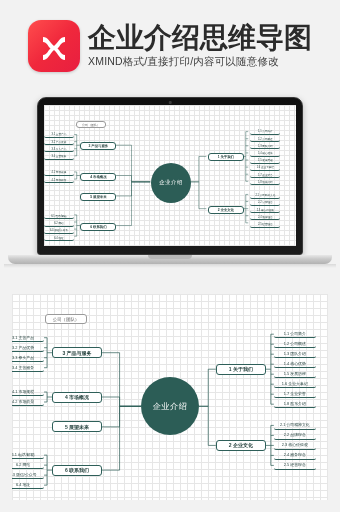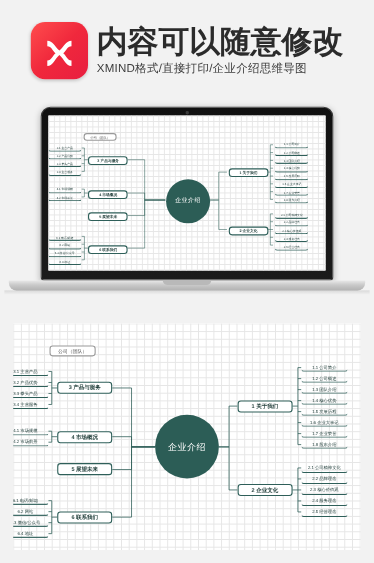--- a/index.html
+++ b/index.html
@@ -124,22 +124,22 @@
   <div class="header">
     <div class="header-inner">
       <div class="logo">
         <svg width="34" height="34" viewBox="0 0 34 34" aria-hidden="true">
           <path d="M6 8 C11 8 12.5 13 17 17 C21.5 13 23 8 28 8 L28 13 C24 13 23.5 17 20.5 19.5
                    C23.5 22 24 26 28 26 L28 31 C23 31 21.5 25 17 21 C12.5 25 11 31 6 31 L6 26
                    C10 26 10.5 22 13.5 19.5 C10.5 17 10 13 6 13 Z" fill="#ffffff"></path>
         </svg>
       </div>
       <div class="title-block">
-        <div class="main-title">内容可以随意修改</div>
-        <div class="sub-title">XMIND格式/直接打印/企业介绍思维导图</div>
+        <div class="main-title">企业介绍思维导图</div>
+        <div class="sub-title">XMIND格式/直接打印/内容可以随意修改</div>
       </div>
     </div>
   </div>
 
   <div class="laptop-wrap">
     <div class="laptop-lid">
       <div class="cam"></div>
       <div class="screen">
         <div class="mm small" id="mm-small">
             <svg viewBox="0 0 254 143">

